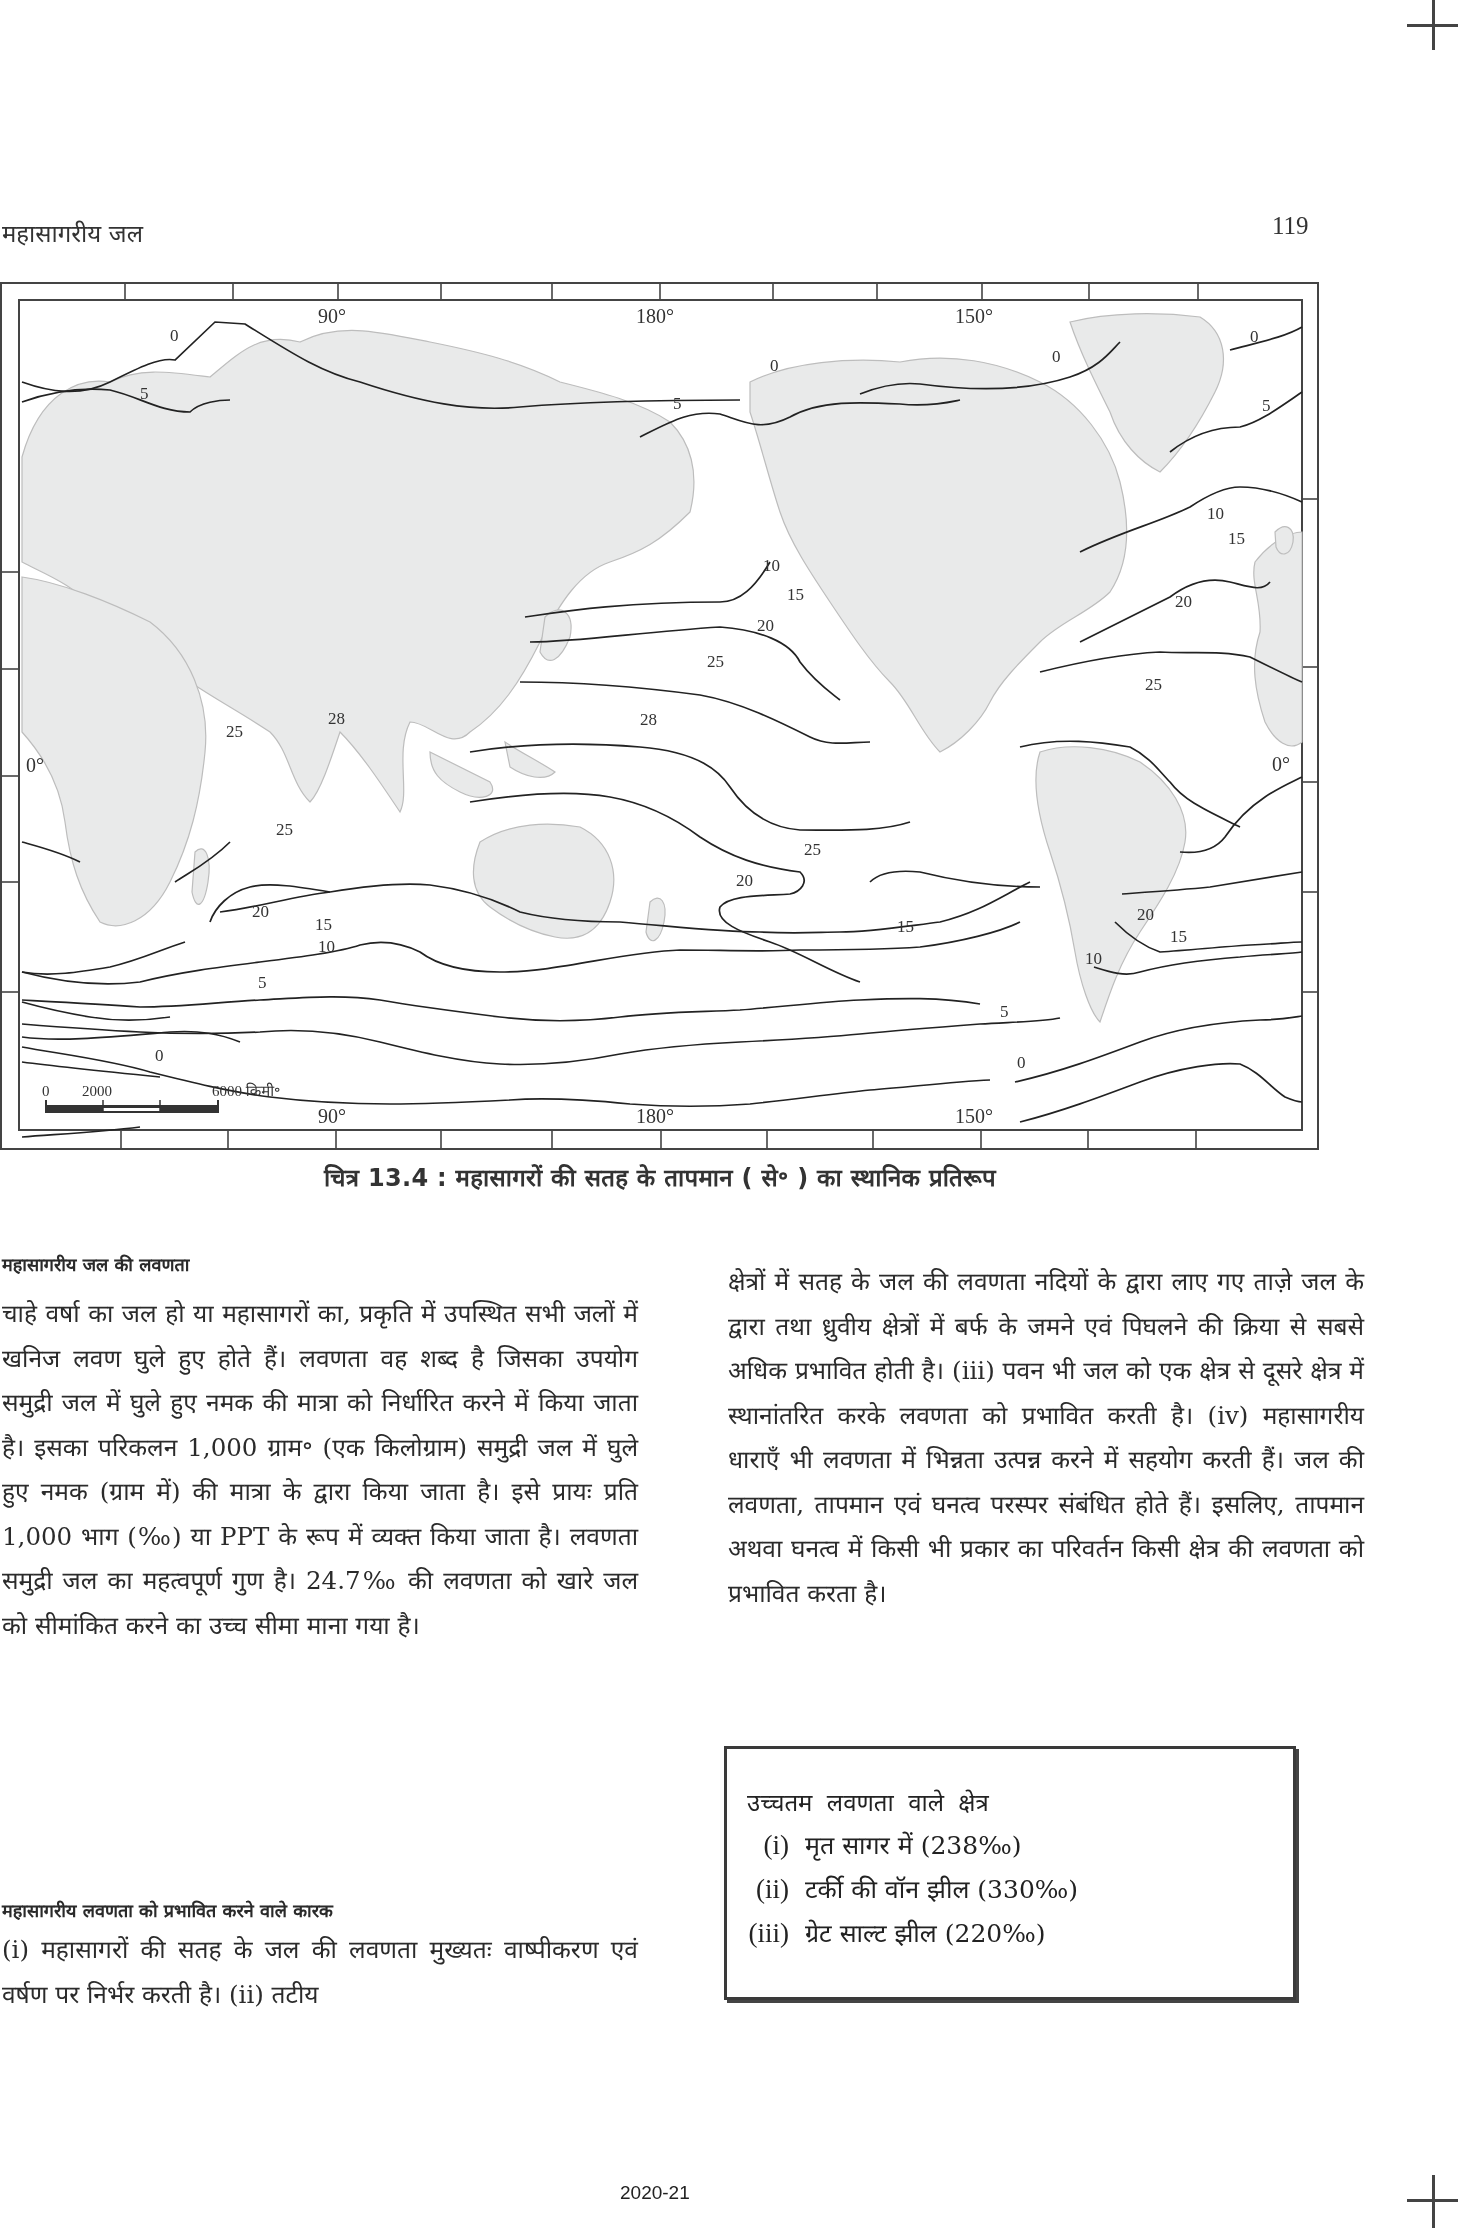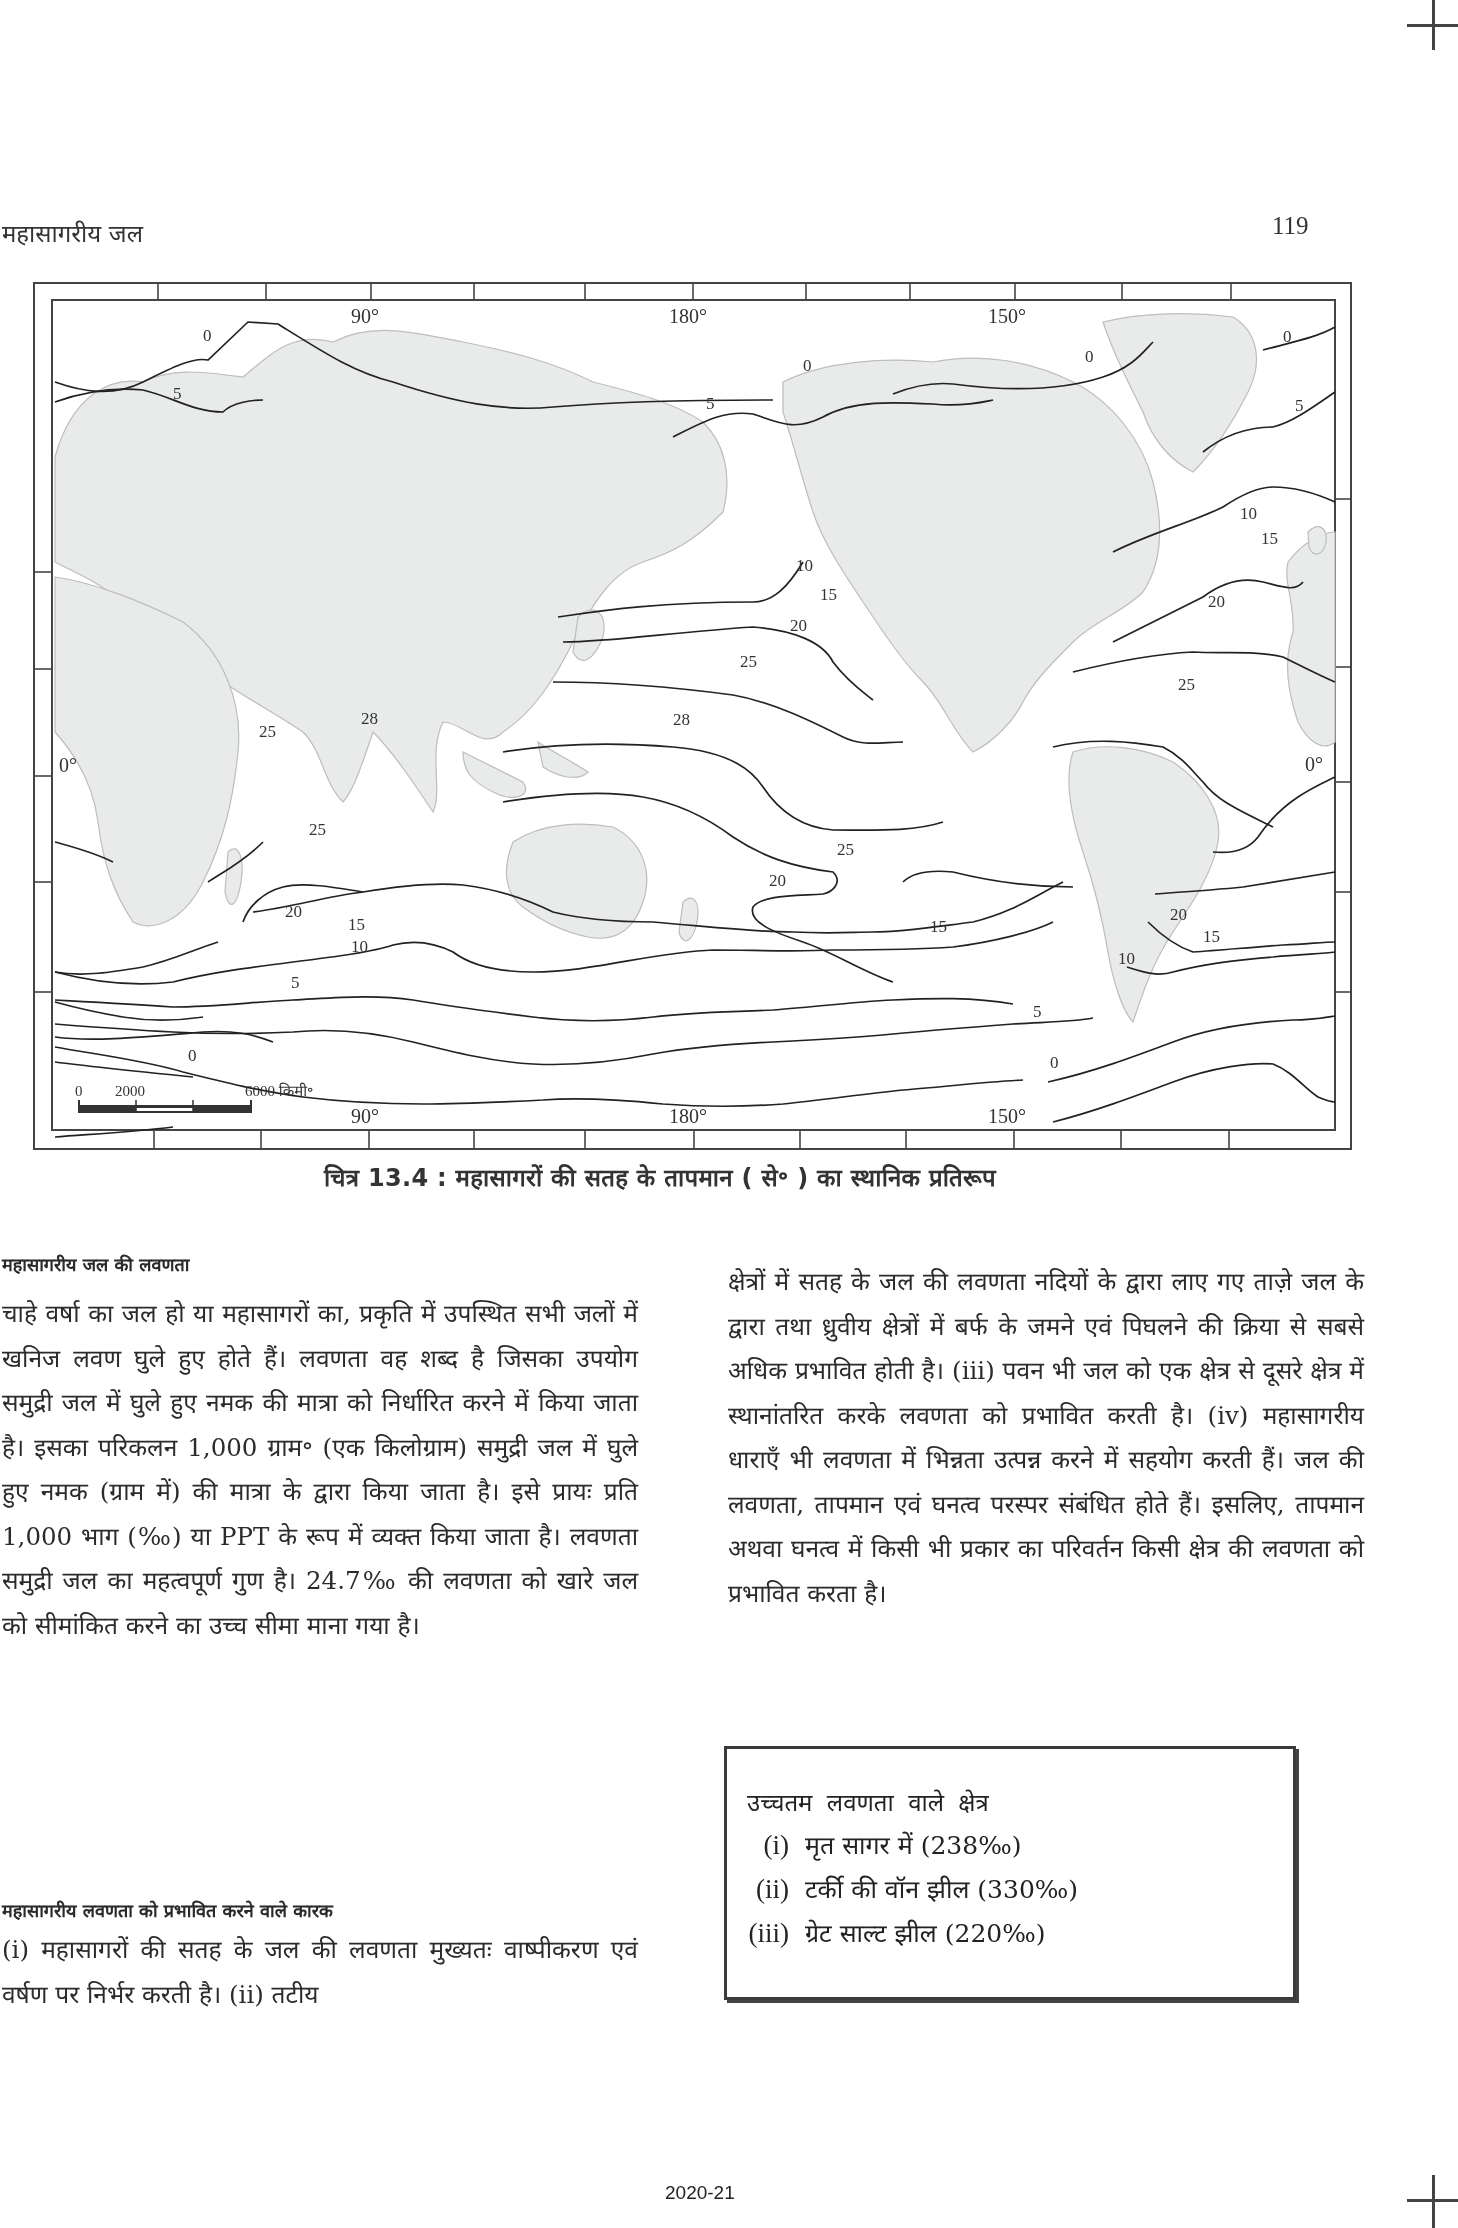--- a/index.html
+++ b/index.html
@@ -2,33 +2,33 @@
 <html><head>
 <meta charset="utf-8">
 <style>
   html, body { margin:0; padding:0; background:#ffffff; }
   body { width:1458px; height:2228px; position:relative; overflow:hidden;
          font-family:"DejaVu Serif", "Liberation Serif", serif; color:#222; }
   .abs { position:absolute; }
   .crop { position:absolute; background:#444; }
   .running-head { left:2px; top:216px; font-size:24px; color:#333; }
   .page-num { left:1272px; top:212px; font-size:25px; color:#333; font-family:"Liberation Serif", serif; }
-  .map-wrap { left:0; top:282px; width:1320px; height:870px;padding-left:33px; }
+  .map-wrap { left:0; top:282px; width:1320px; height:870px; }
   .caption { left:0; top:1160px; width:1320px; text-align:center; font-size:24px; font-weight:bold;
              font-family:"DejaVu Sans", sans-serif; color:#333; letter-spacing:0.3px; }
   .h2 { font-family:"DejaVu Sans", sans-serif; font-weight:bold; font-size:18px; color:#2a2a2a; left:2px; }
   .para { font-size:24.5px; line-height:44.5px; text-align:justify; text-align-last:left; color:#2b2b2b; }
   .col-left { left:2px; width:636px; }
   .col-right { left:684px; width:636px;margin-left:44px; }
   .box { left:724px; top:1746px; width:566px; height:248px; border:3px solid #3a3a3a;
          box-shadow: 3px 3px 0 #444; background:#fff; }
   .box-title { left:20px; top:36px; font-size:24px;font-family:Liberation Mono, monospace; }
   .box-item { font-size:25px; }
   .box-item .num { display:inline-block; width:62px; text-align:right; margin-right:16px; font-family:"Liberation Serif", serif; font-size:27px; }
-  .footer { left:620px; top:2182px; font-family:"Liberation Sans", sans-serif; font-size:19px; color:#222;margin-left:45px; }
+  .footer { left:620px; top:2182px; font-family:"Liberation Sans", sans-serif; font-size:19px; color:#222; }
   svg text { font-family:"Liberation Serif", serif; }
 </style>
 </head>
 <body>
 
 <div class="crop" style="left:1407px; top:24px; width:51px; height:3px;"></div>
 <div class="crop" style="left:1432px; top:0; width:3px; height:50px;"></div>
 <div class="crop" style="left:1407px; top:2199px; width:51px; height:3px;"></div>
 <div class="crop" style="left:1432px; top:2175px; width:3px; height:53px;"></div>
 

